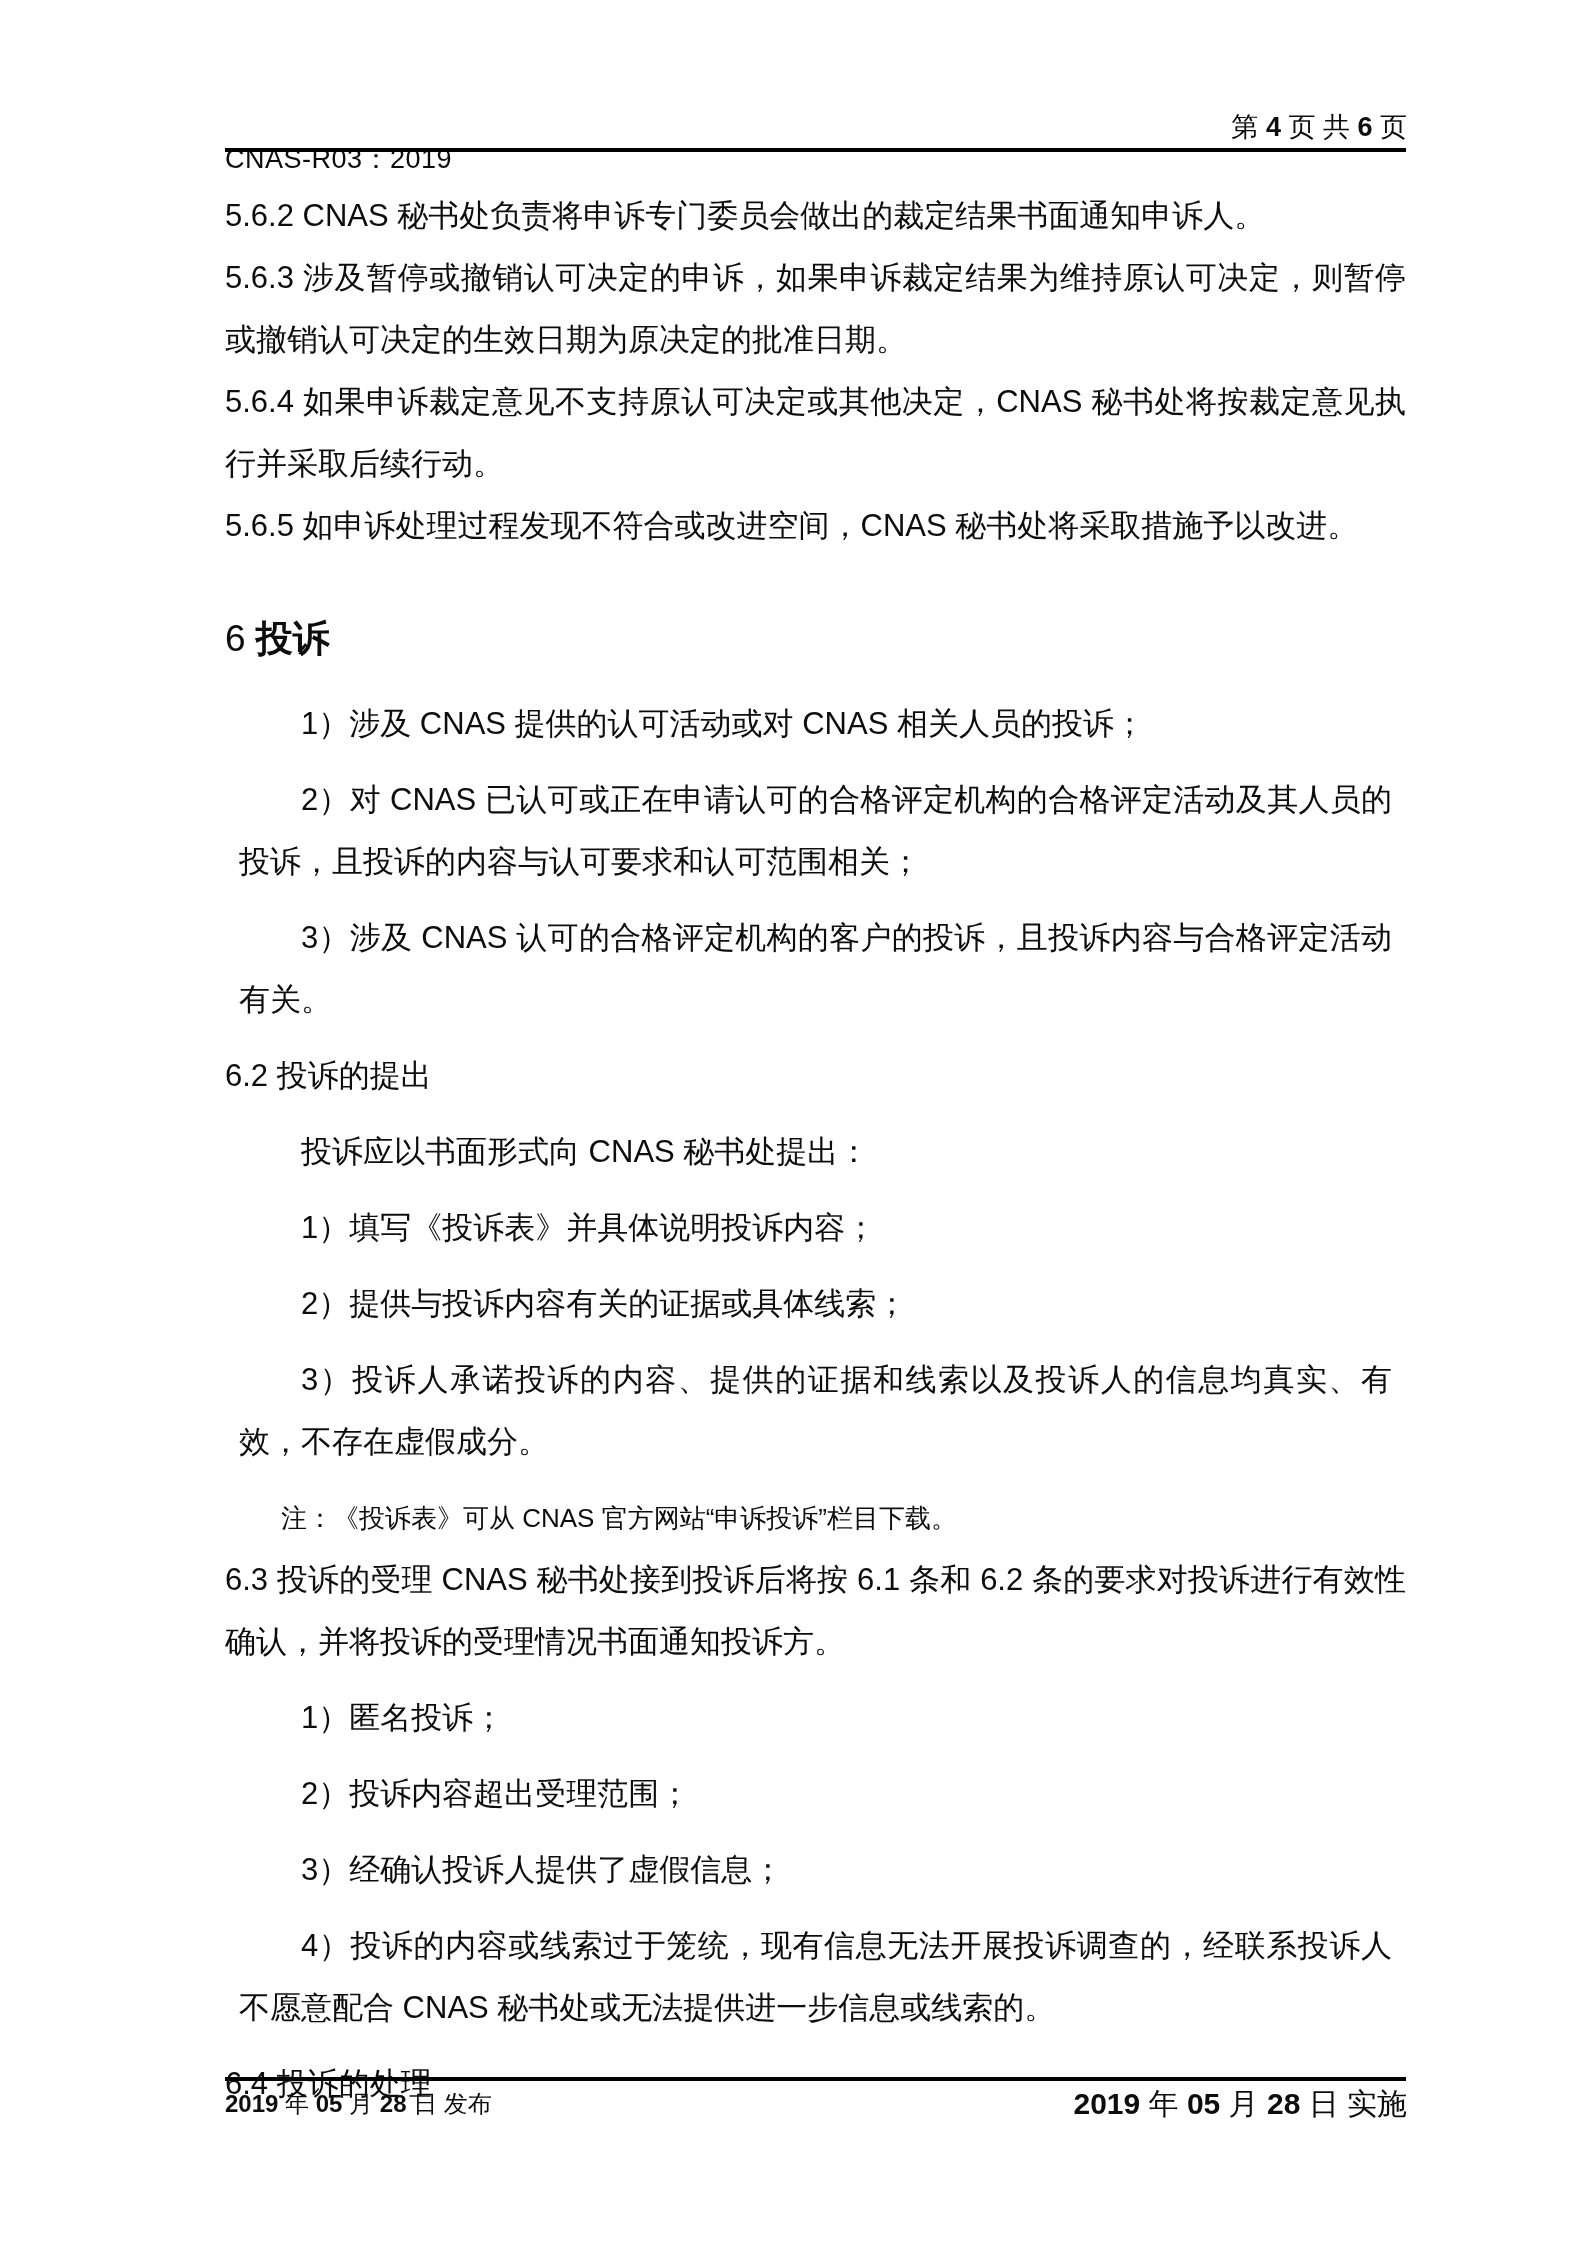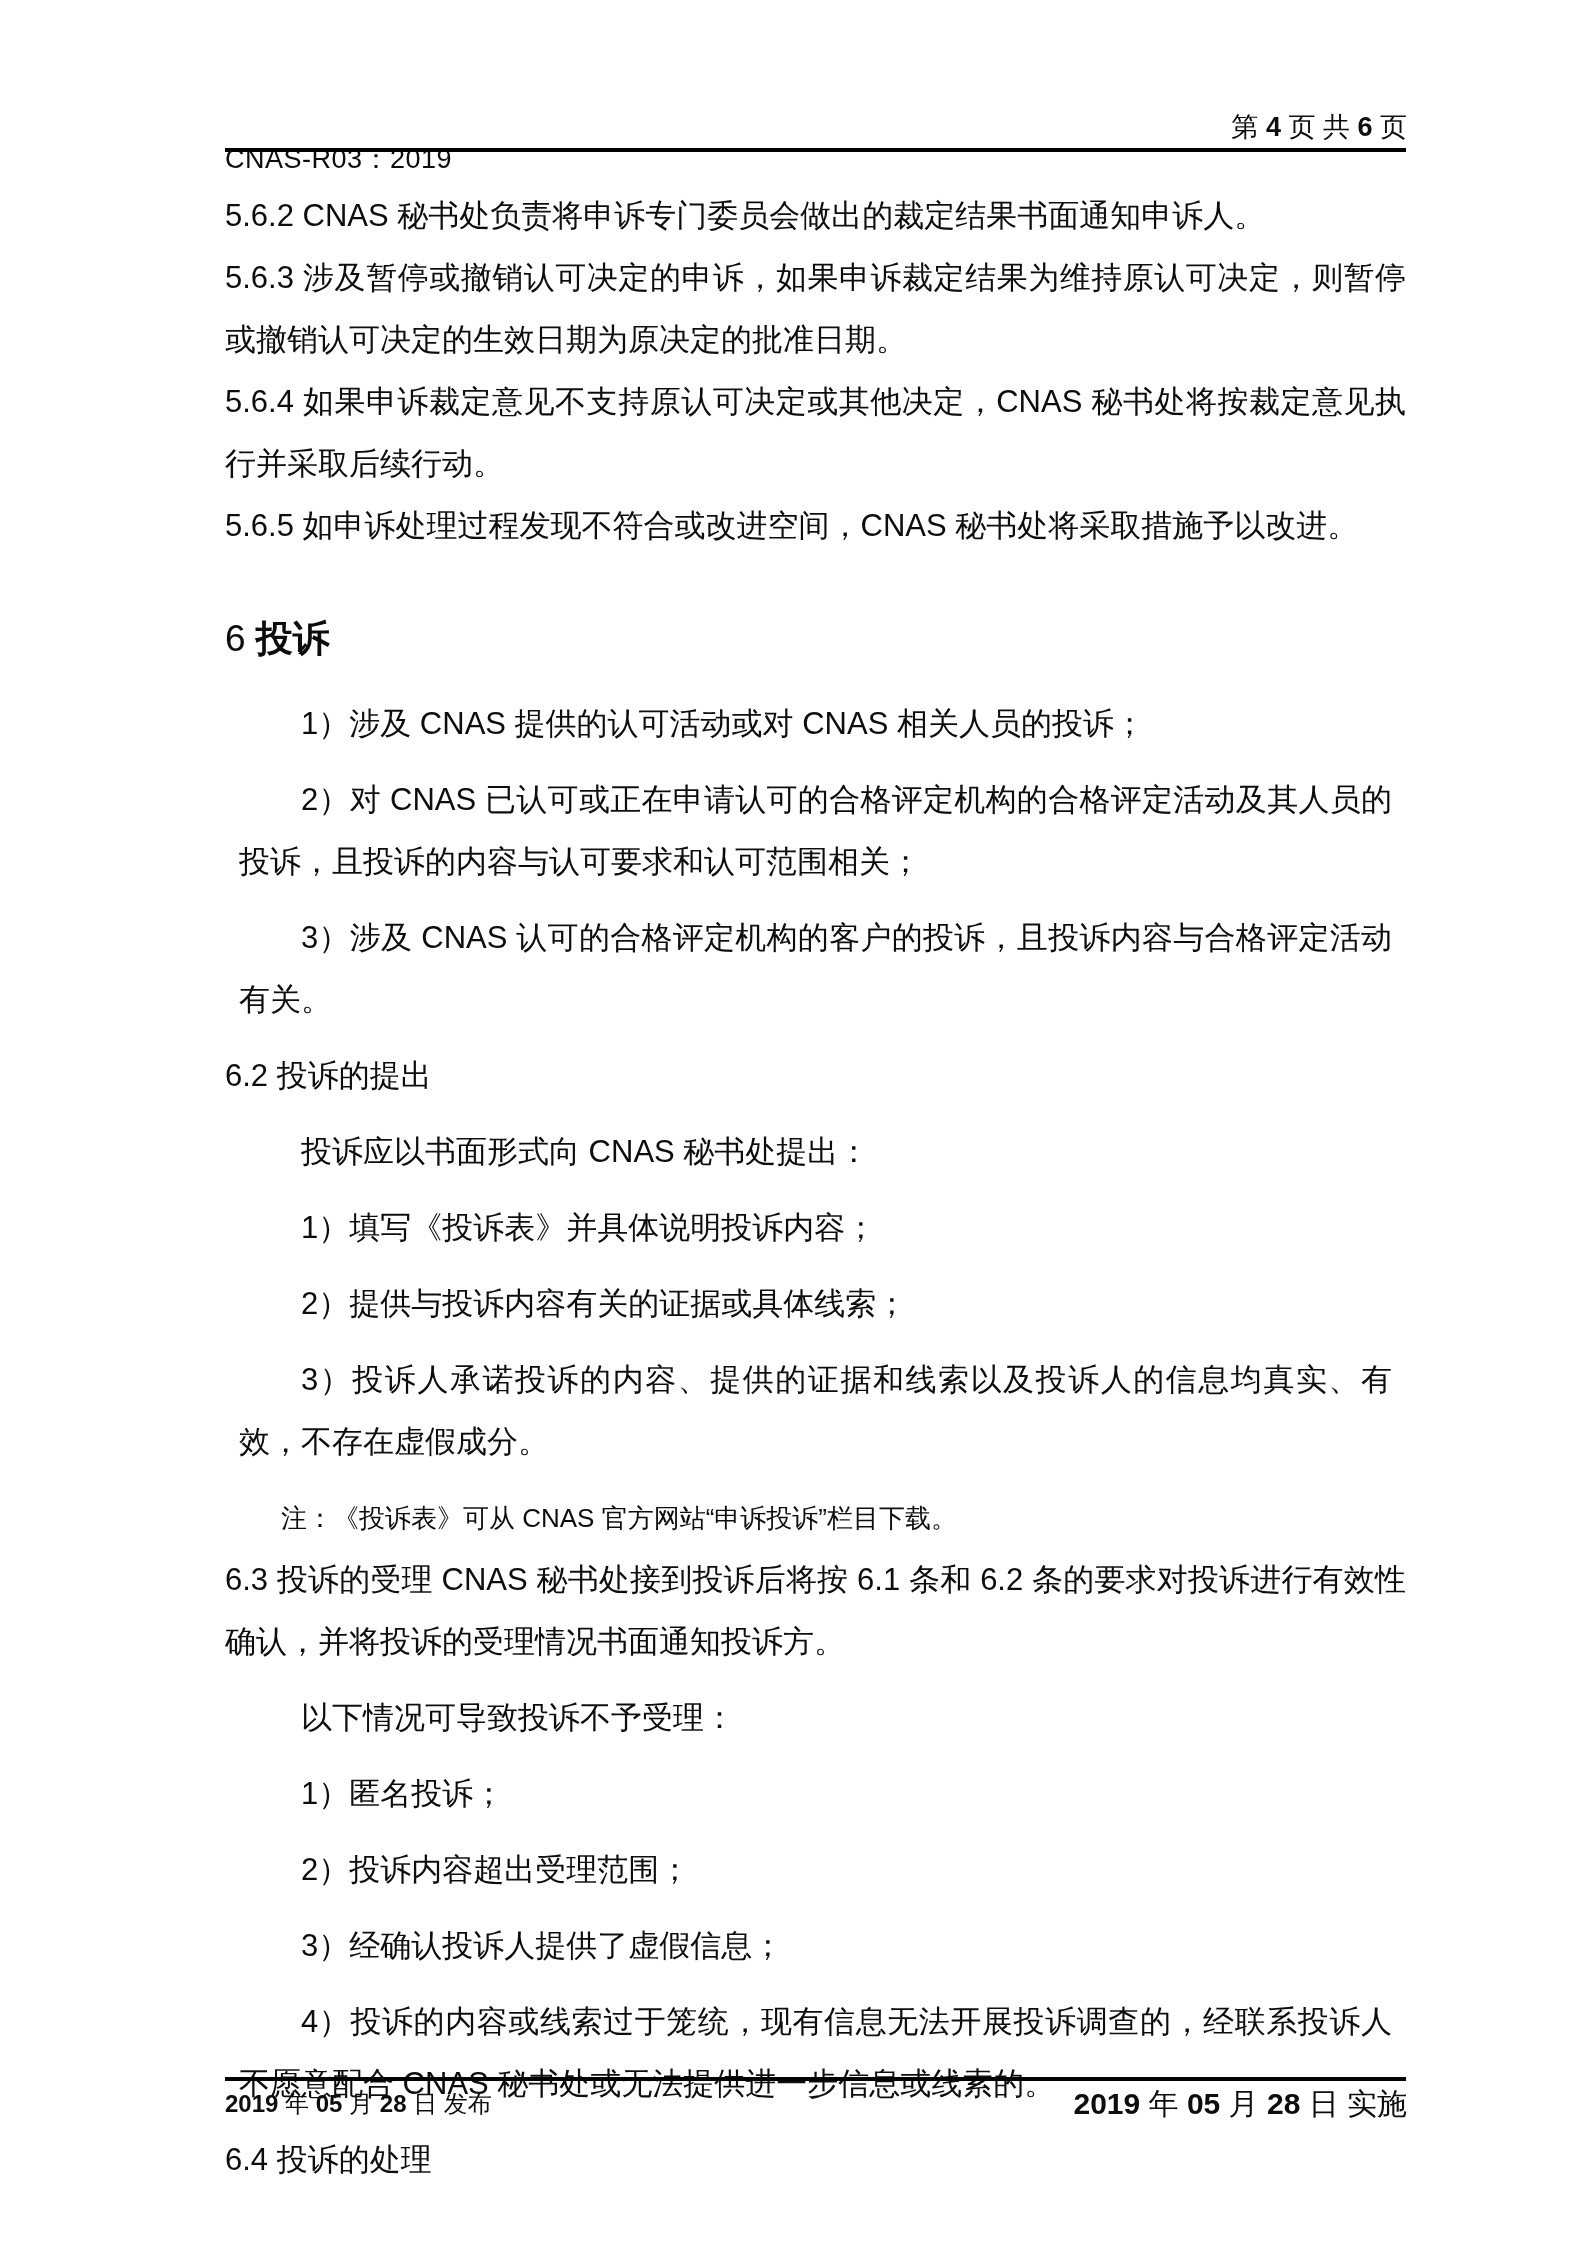--- a/index.html
+++ b/index.html
@@ -102,21 +102,20 @@
       <div class="p-item boldnum"><span class="num">1</span>）涉及 CNAS 提供的认可活动或对 CNAS 相关人员的投诉；</div>
       <div class="p-item boldnum"><span class="num">2</span>）对 CNAS 已认可或正在申请认可的合格评定机构的合格评定活动及其人员的投诉，且投诉的内容与认可要求和认可范围相关；</div>
       <div class="p-item boldnum"><span class="num">3</span>）涉及 CNAS 认可的合格评定机构的客户的投诉，且投诉内容与合格评定活动有关。</div>
       <div class="p-para boldnum"><span class="num">6.2</span> 投诉的提出</div>
       <div class="p-item boldnum">投诉应以书面形式向 CNAS 秘书处提出：</div>
       <div class="p-item boldnum"><span class="num">1</span>）填写《投诉表》并具体说明投诉内容；</div>
       <div class="p-item boldnum"><span class="num">2</span>）提供与投诉内容有关的证据或具体线索；</div>
       <div class="p-item boldnum"><span class="num">3</span>）投诉人承诺投诉的内容、提供的证据和线索以及投诉人的信息均真实、有效，不存在虚假成分。</div>
       <div class="p-note boldnum">注：《投诉表》可从 CNAS 官方网站“申诉投诉”栏目下载。</div>
       <div class="p-para boldnum"><span class="num">6.3</span> 投诉的受理 CNAS 秘书处接到投诉后将按 <span class="num">6.1</span> 条和 <span class="num">6.2</span> 条的要求对投诉进行有效性确认，并将投诉的受理情况书面通知投诉方。</div>
-      <div class="p-item boldnum">以下情况可导致投诉不予受理：</div>
       <div class="p-item boldnum"><span class="num">1</span>）匿名投诉；</div>
       <div class="p-item boldnum"><span class="num">2</span>）投诉内容超出受理范围；</div>
       <div class="p-item boldnum"><span class="num">3</span>）经确认投诉人提供了虚假信息；</div>
       <div class="p-item boldnum"><span class="num">4</span>）投诉的内容或线索过于笼统，现有信息无法开展投诉调查的，经联系投诉人不愿意配合 CNAS 秘书处或无法提供进一步信息或线索的。</div>
       <div class="p-para boldnum"><span class="num">6.4</span> 投诉的处理</div>
     </div>
 
   <div class="rule rule-footer"></div>
 
   <div class="footer-left boldnum"><span class="num">2019</span> 年 <span class="num">05</span> 月 <span class="num">28</span> 日 发布</div>

